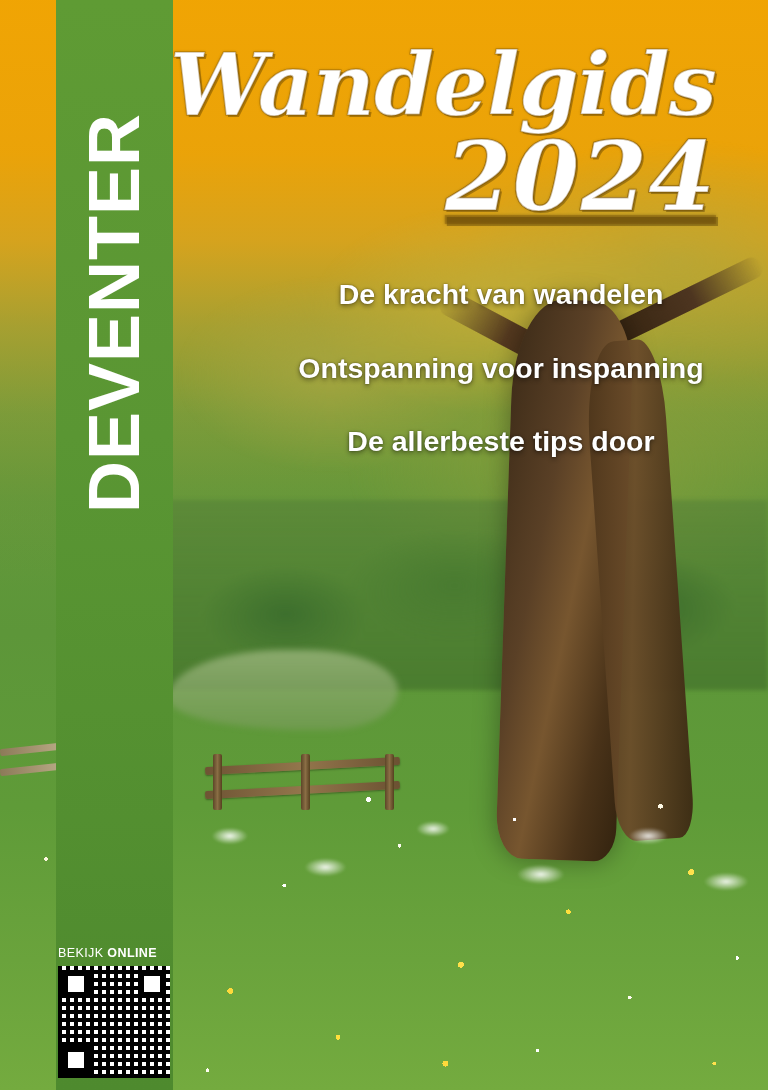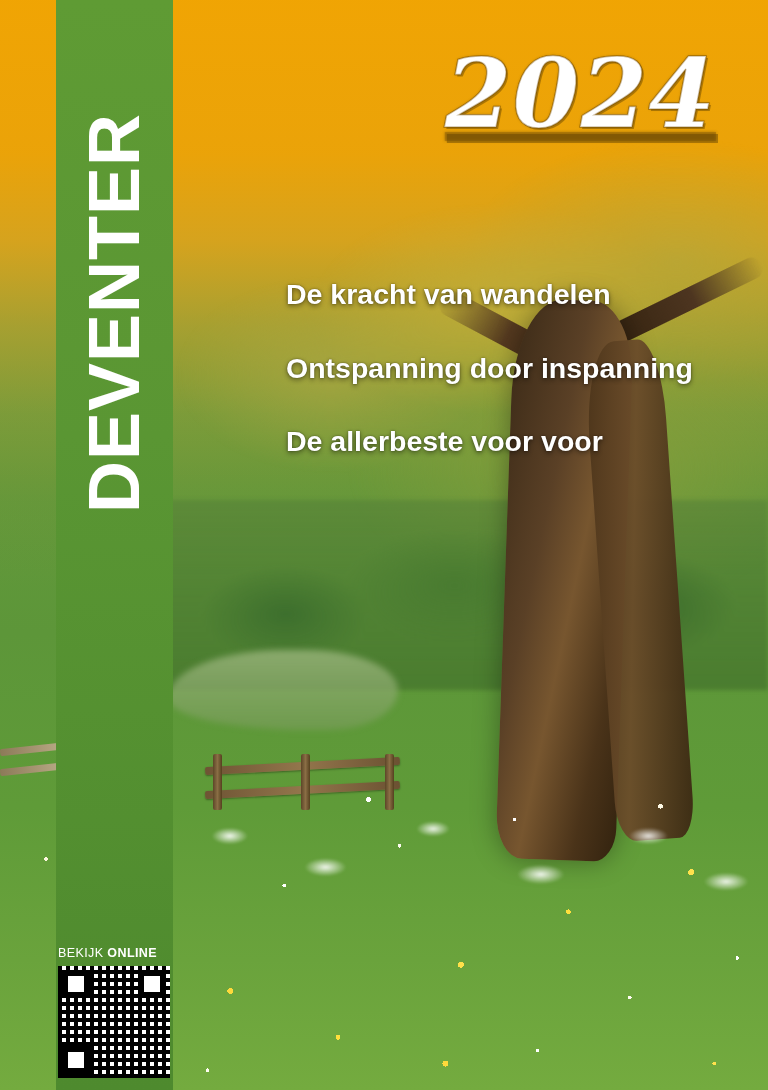--- a/index.html
+++ b/index.html
@@ -288,20 +288,21 @@
     text-decoration: underline;
     -webkit-text-stroke: 1.5px rgba(120,80,10,0.35);
   }
 
   
   .taglines {
     position: absolute;
     right: 52px;
     top: 278px;
     width: 430px;
+    text-align: center;
     color: #ffffff;
   }
   .tagline {
     font-size: 28.5px;
     font-weight: 700;
     line-height: 1.18;
     margin-bottom: 40px;
     text-shadow: 0 2px 5px rgba(0,0,0,0.45), 0 0 2px rgba(0,0,0,0.4);
   }
   .tagline:last-child { margin-bottom: 0; }
@@ -374,28 +375,29 @@
     <div class="rail b"></div>
   </div>
 
   <div class="meadow-white"></div>
   <div class="meadow"></div>
 
   <div class="spine"></div>
   <div class="spine-title">DEVENTER</div>
 
   <div class="headline">
+    <div class="script">Wandelgids</div>
     <div class="year">2024</div>
   </div>
 
   <div class="taglines">
     <div class="tagline">De kracht van wandelen</div>
-    <div class="tagline">Ontspanning door inspanning</div>
+    <div class="tagline">Ontspanning voor inspanning</div>
     <div class="tagline">
-      <div>De allerbeste voor voor</div>
+      <div>De allerbeste tips door</div>
     </div>
   </div>
 
   <div class="qr-block">
     <div class="qr-label">
       <span>BEKIJK </span><b>ONLINE</b>
     </div>
     <div class="qr-code">
         <i></i>
       </div>

